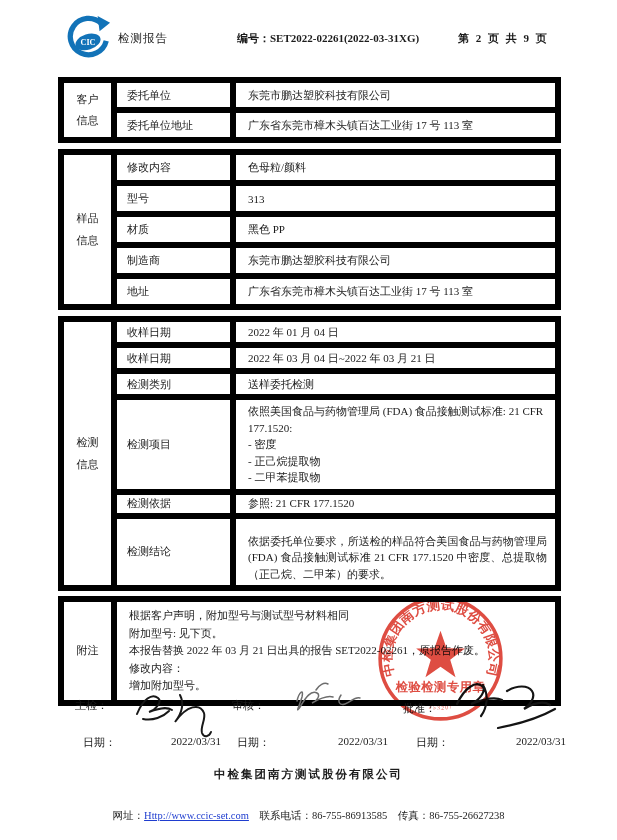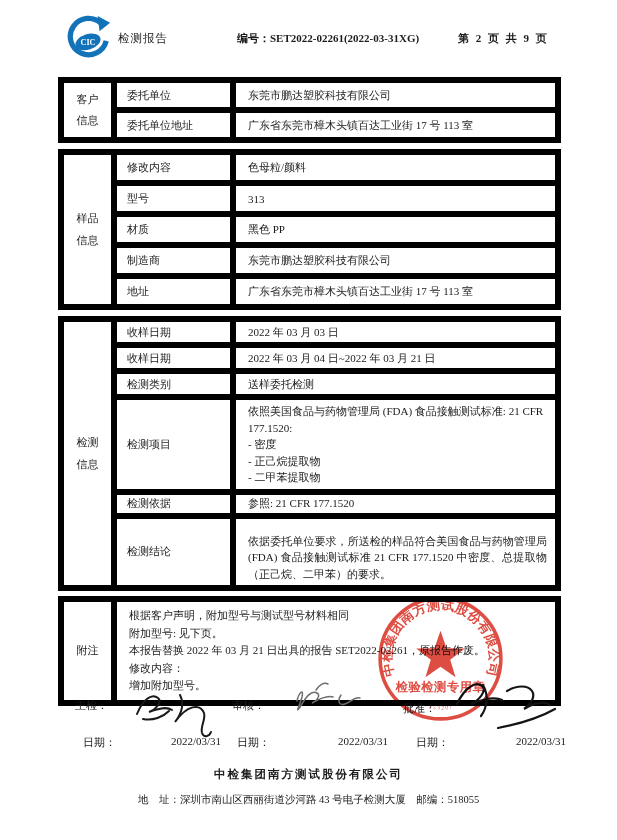--- a/index.html
+++ b/index.html
@@ -100,21 +100,21 @@
     </tr>
   </tbody>
     </table>
 
   <table class="tbl t-test">
     <tbody>
         <tr class="h26">
       <td class="sec" rowspan="6">检测
 信息</td>
       <td class="lbl">收样日期</td>
-      <td class="val">2022 年 03 月 03 日</td>
+      <td class="val">2022 年 01 月 04 日</td>
     </tr>
     <tr class="h26">
       <td class="lbl">收样日期</td>
       <td class="val">2022 年 03 月 04 日~2022 年 03 月 21 日</td>
     </tr>
     <tr class="h26">
       <td class="lbl">检测类别</td>
       <td class="val">送样委托检测</td>
     </tr>
     <tr>
@@ -185,15 +185,15 @@
     <text font-size="12" font-weight="bold" fill="#dd4338">
       <textPath href="#ringPath" startOffset="0" textLength="184" lengthAdjust="spacingAndGlyphs">中检集团南方测试股份有限公司</textPath>
     </text>
     <text x="64" y="96" text-anchor="middle" font-size="12" font-weight="bold" fill="#dd4338" letter-spacing="0.5">检验检测专用章</text>
     <text font-size="5.5" fill="#dd4338">
       <textPath href="#codePath" startOffset="50%" text-anchor="middle">2 5 3 2 0 7</textPath>
     </text>
   </svg>
 
   <div class="f-company">中检集团南方测试股份有限公司</div>
-  <div class="f-line1">地　址：深圳市南山区西丽街道沙河路 43 号电子检测大厦　邮编：518055</div>
+  <div class="f-line2"><span>网址：</span><span class="f-url">Http://www.ccic-set.com</span><span>　联系电话：86-755-86913585　传真：86-755-26627238</span></div>
 
 </div>
 
 </body></html>

